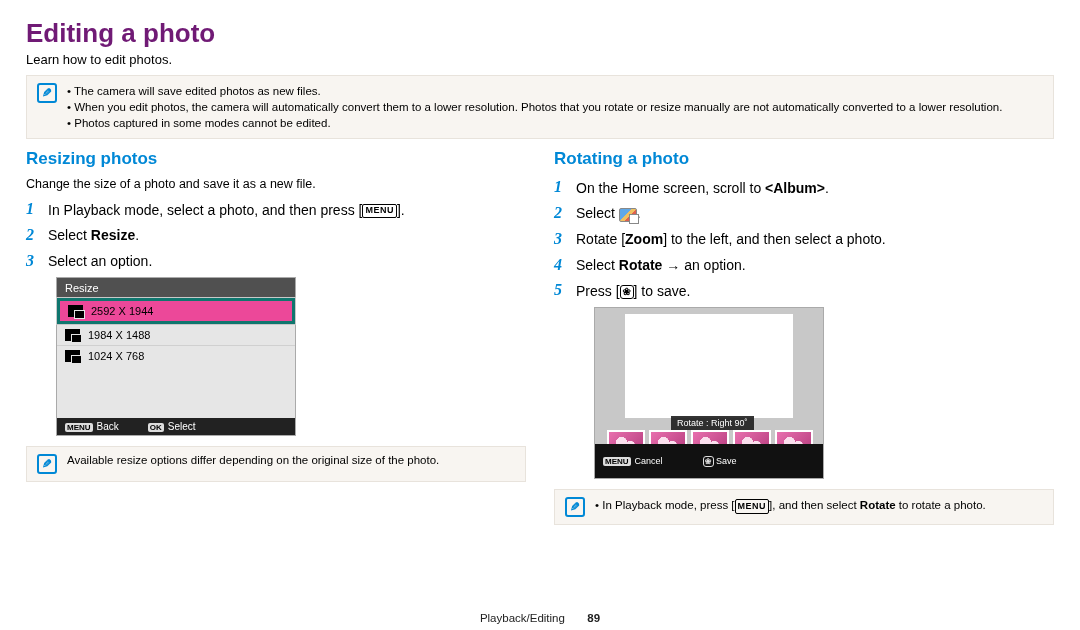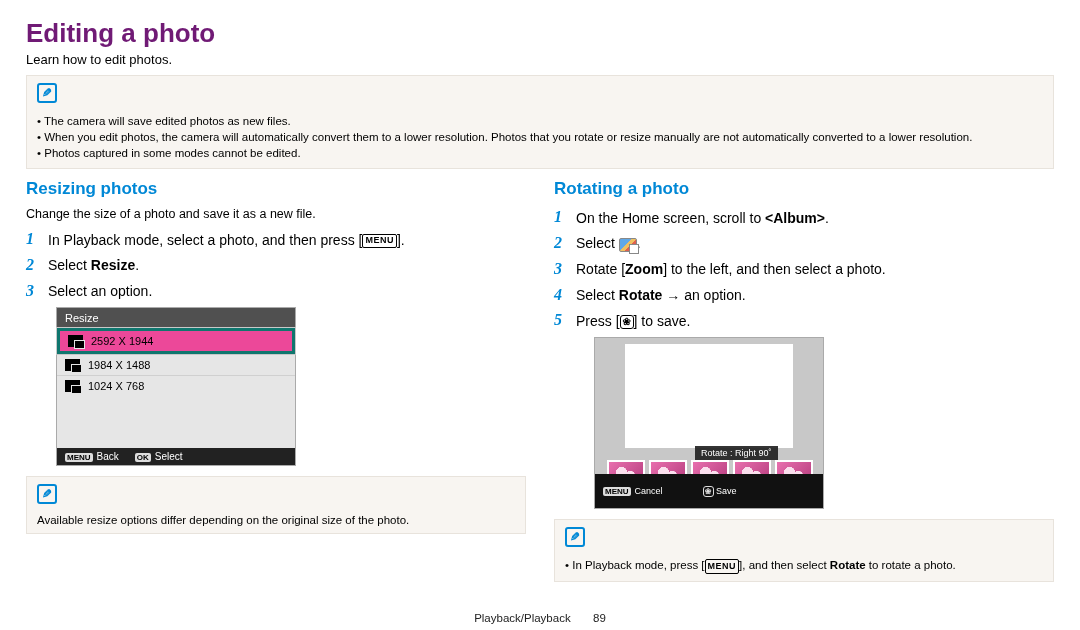--- a/index.html
+++ b/index.html
@@ -22,21 +22,20 @@
   .subtitle { font-size: 13px; margin-bottom: 8px; }
 
   .note-box {
     background: #f8f5f1;
     border: 1px solid #e8e3dc;
     padding: 7px 10px 7px 10px;
     margin: 4px 0 10px 0;
     display: flex;
     gap: 10px;
     align-items: flex-start;
-    flex-direction: column;
   }
   .note-icon {
     width: 20px; height: 20px;
     border: 2px solid #0088d6;
     border-radius: 3px;
     display: flex; align-items: center; justify-content: center;
     color: #0088d6;
     font-weight: 700;
     font-size: 12px;
     flex: 0 0 20px;
@@ -87,51 +86,51 @@
     display:flex; gap:8px; align-items:center; padding:4px 8px;
     border-top:1px solid #d0d0d0;
   }
   .resize-row.sel { background:#ec4899; border:3px solid #0f766e; outline:1px solid #c8c8c8; }
   .size-icon {
     width:15px;height:12px;background:#000;display:inline-block;position:relative;
   }
   .size-icon::after{content:"";position:absolute;right:-2px;bottom:-2px;width:9px;height:7px;background:#000;border:1px solid #e6e6e6;}
   .resize-spacer{height:52px;background:#e6e6e6;}
   .resize-footer{
-    background:#222;color:#fff;display:flex;gap:16px;padding:3px 8px;font-size:10px;
+    background:#222;color:#fff;display:flex;gap:29px;padding:3px 8px;font-size:10px;
   }
   .resize-footer .tag{background:#ddd;color:#000;border-radius:2px;padding:0 2px;font-size:8px;font-weight:700;margin-right:4px;}
 
   
   .rotate-ui {
     width: 230px; height: 172px; border: 1px solid #aaa; background:#c8c8c8;
     margin: 6px 0 10px 40px; position: relative; font-size: 10px; overflow:hidden;
   }
   .rotate-canvas { position:absolute; left:30px; top:6px; width:168px; height:104px; background:#fff;}
   .rotate-label {
-    position:absolute; left:100px; top:108px; background:rgba(30,30,30,.9); color:#fff;
+    position:absolute; left:76px; top:108px; background:rgba(30,30,30,.9); color:#fff;
     font-size:9px; padding:2px 6px;
   }
   .thumbs{position:absolute;left:12px;bottom:20px;display:flex;gap:4px;}
   .thumbs .th{
     width:38px;height:28px;background:linear-gradient(135deg,#e86fae,#b43b7c);
     border:2px solid #fff;position:relative;
   }
   .thumbs .th::after{content:"";position:absolute;inset:4px 6px;background:radial-gradient(circle at 30% 40%,#fbe0ee 30%,transparent 31%),radial-gradient(circle at 70% 60%,#fbe0ee 25%,transparent 26%);}
   .rotate-footer{
     position:absolute;left:0;right:0;bottom:0;height:34px;background:#111;color:#fff;
     display:flex;gap:40px;padding:2px 8px;font-size:9px;align-items:center;
   }
   .rotate-footer .tag{background:#ddd;color:#000;border-radius:2px;padding:0 2px;font-size:8px;font-weight:700;margin-right:4px;}
 
   .footer {
     position:absolute; left:0; right:0; bottom:6px;
     text-align:center; font-size:11.5px; color:#222;
   }
-  .footer .pg{font-weight:400;margin-left:16px;}
+  .footer .pg{font-weight:700;margin-left:16px;}
 </style>
 </head>
 <body>
 
 <div class="page-title">Editing a photo</div>
 <div class="subtitle">Learn how to edit photos.</div>
 
 <div class="note-box">
   <i class="note-icon"></i>
   <ul class="note-list">
@@ -240,14 +239,14 @@
       <ul class="note-list">
         <li>
           <span>In Playback mode, press [</span><span class="menu-badge">MENU</span><span>], and then select </span><b>Rotate</b><span> to rotate a photo.</span>
         </li>
       </ul>
     </div>
   </div>
 </div>
 
 <div class="footer">
-  <span>Playback/Playback</span>&nbsp;&nbsp;<span class="pg">89</span>
+  <span>Playback/Editing</span>&nbsp;&nbsp;<span class="pg">89</span>
 </div>
 
 </body></html>

